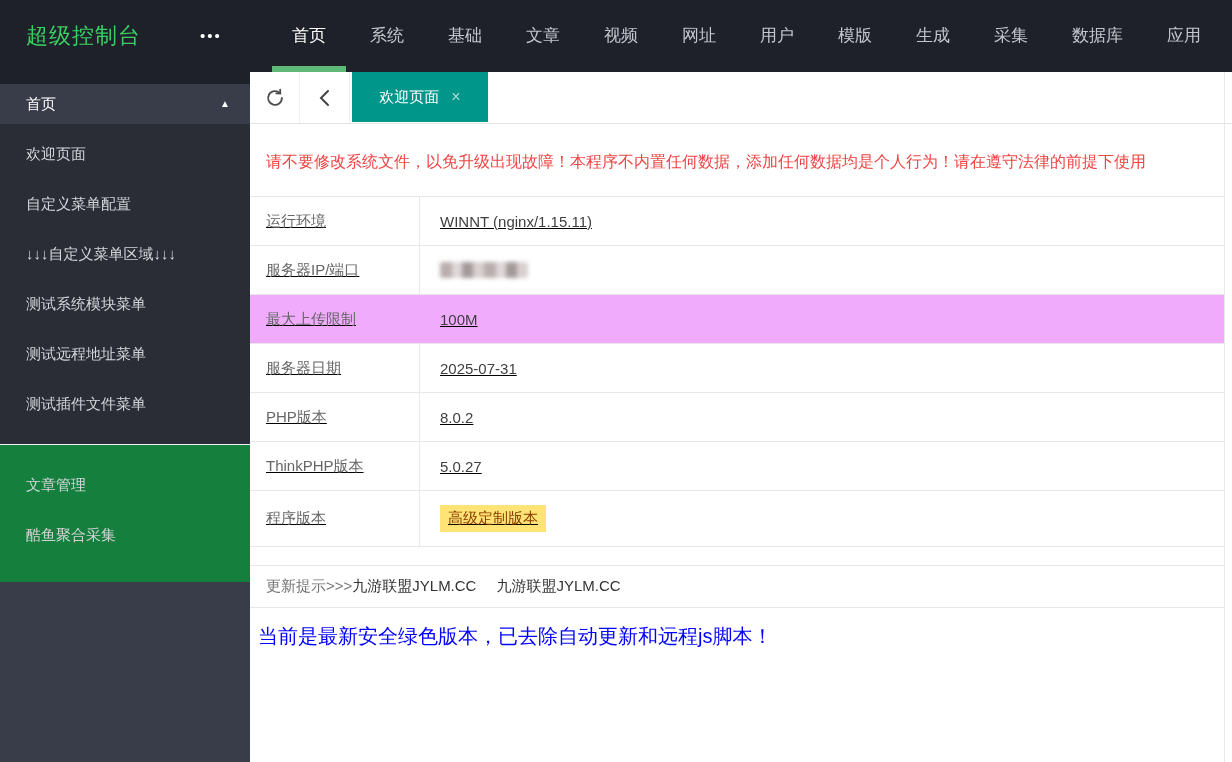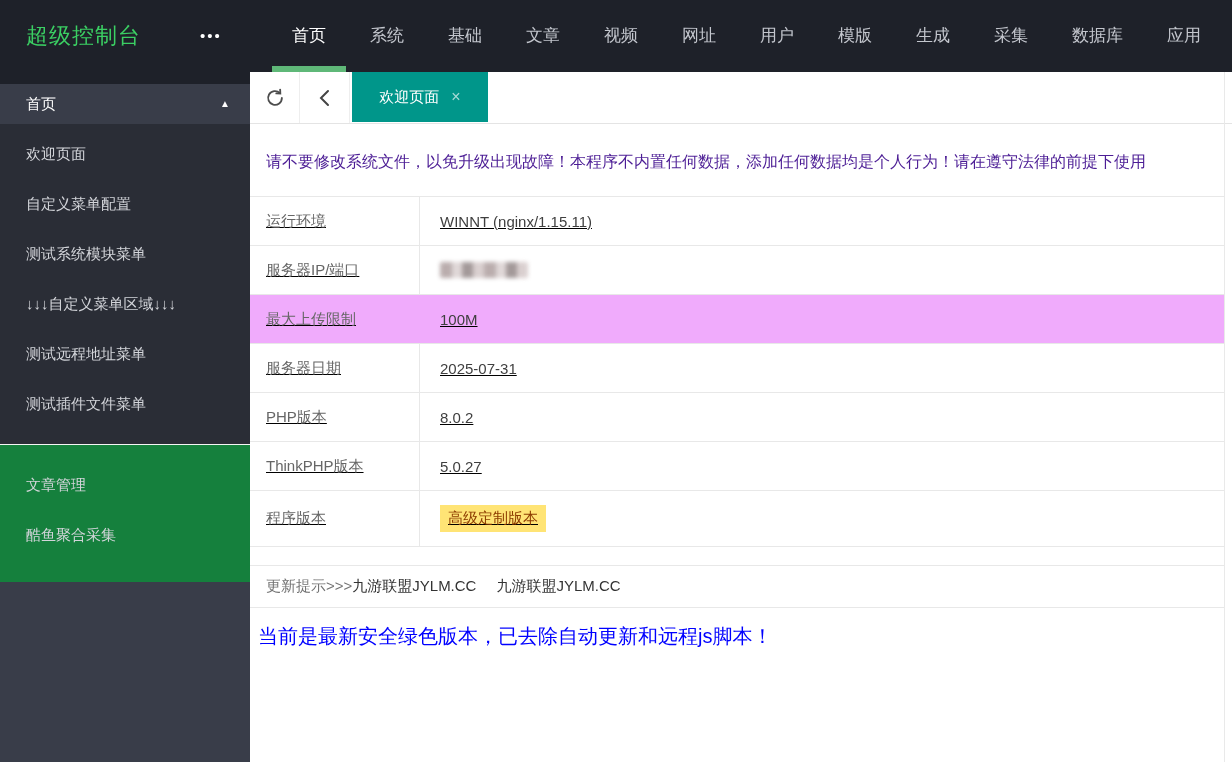--- a/index.html
+++ b/index.html
@@ -28,21 +28,21 @@
   
   .tabbar { position:absolute; left:250px; top:72px; width:982px; height:52px; background:#fff; border-bottom:1px solid #e4e4e4; display:flex; align-items:stretch; }
   .tab-tool { width:50px; height:100%; border-right:1px solid #eeeeee; display:flex; align-items:center; justify-content:center; cursor:pointer; }
   .tab-active { margin-left:2px; height:50px; min-width:136px; padding:0 16px; background:#00968a; color:#fff; font-size:15px; display:flex; align-items:center; justify-content:center; gap:12px; cursor:pointer; }
   .tab-close { color:rgba(255,255,255,.65); font-size:16px; cursor:pointer; }
 
   
   .content { position:absolute; left:250px; top:124px; width:974px; bottom:0; background:#fff; }
   .edge-line { position:absolute; left:1224px; top:72px; bottom:0; width:1px; background:#e9e9e9; }
 
-  .notice { padding:22px 0 0 16px; font-size:16px; line-height:31px; color:#4c1d95; white-space:nowrap; overflow:hidden; }
+  .notice { padding:22px 0 0 16px; font-size:16px; line-height:31px; color:#ef4444; white-space:nowrap; overflow:hidden; }
 
   .info-table { margin-top:19px; border-top:1px solid #e8e8e8;text-decoration:underline; }
   .trow { display:flex; height:49px; border-bottom:1px solid #e8e8e8; align-items:stretch; }
   .trow.last { height:56px; }
   .trow.shaded { background:#f0abfc; }
   .tlabel { width:170px; padding-left:16px; display:flex; align-items:center; font-size:15px; color:#666; border-right:1px solid #e8e8e8; }
   .trow.shaded .tlabel { border-right:none; }
   .tvalue { flex:1; padding-left:20px; display:flex; align-items:center; font-size:15px; color:#3f3f3f; }
   .masked { width:88px; height:16px; border-radius:2px; filter:blur(2px); opacity:.9;
     background:repeating-linear-gradient(90deg,#b3a5a5 0 12px,#ddd4d4 12px 22px,#9a8f8f 22px 33px,#d6cbcb 33px 44px); }
@@ -81,22 +81,22 @@
 
 <div class="sidebar">
   <div class="side-topgap"></div>
   <div class="side-group-header">
     <span>首页</span>
     <span class="side-caret">▲</span>
   </div>
   <div class="side-submenu">
       <div class="side-item">欢迎页面</div>
       <div class="side-item">自定义菜单配置</div>
+      <div class="side-item">↓↓↓自定义菜单区域↓↓↓</div>
       <div class="side-item">测试系统模块菜单</div>
-      <div class="side-item">↓↓↓自定义菜单区域↓↓↓</div>
       <div class="side-item">测试远程地址菜单</div>
       <div class="side-item">测试插件文件菜单</div>
     </div>
   <div class="side-divider"></div>
   <div class="side-group2">
       <div class="side-item">文章管理</div>
       <div class="side-item">酷鱼聚合采集</div>
     </div>
 </div>
 

